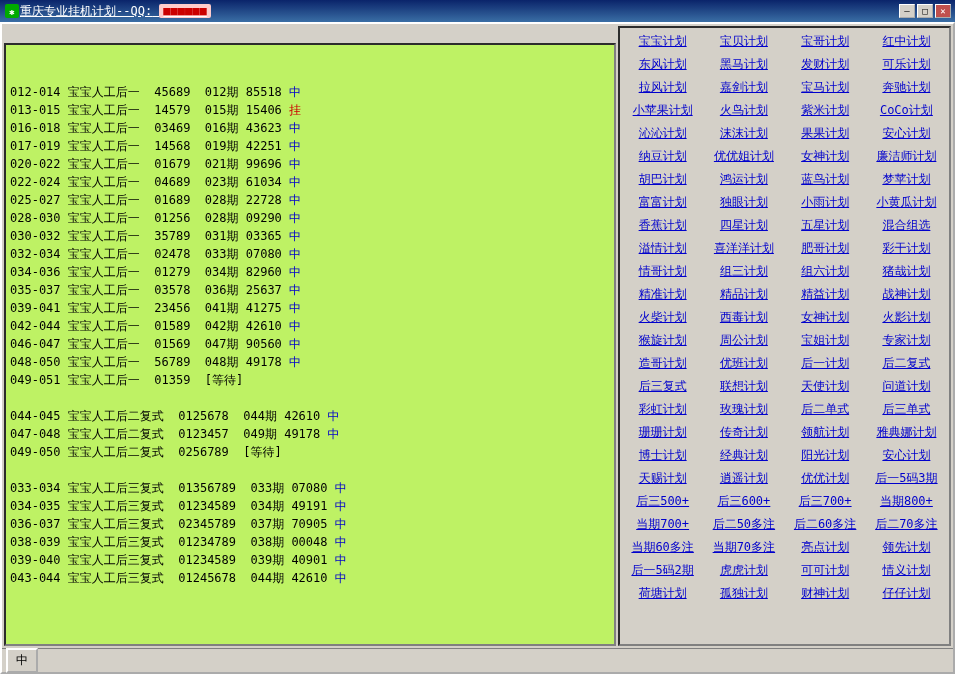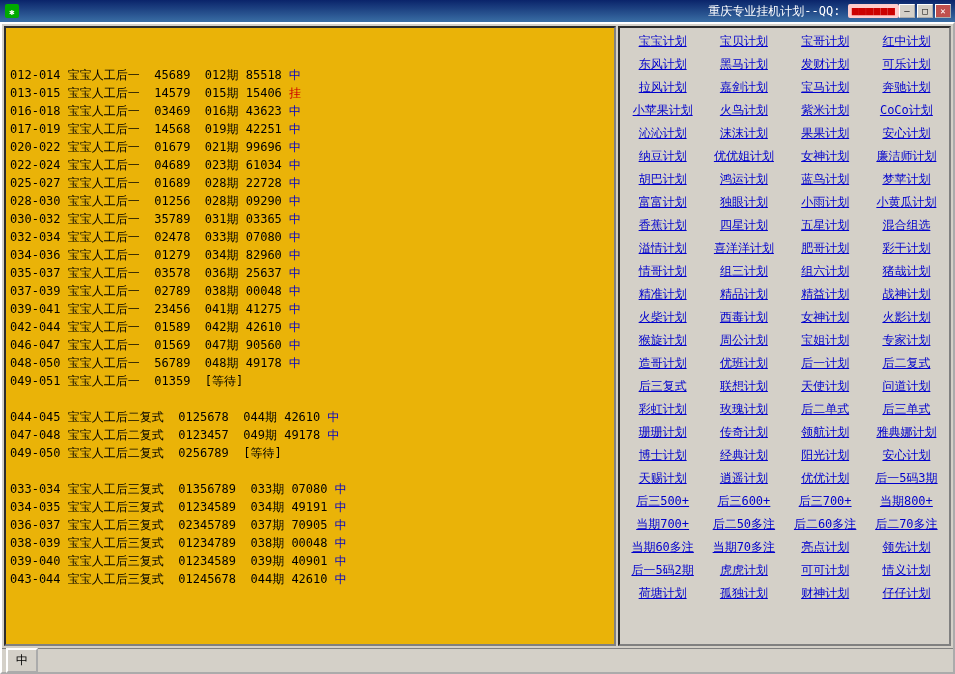--- a/index.html
+++ b/index.html
@@ -19,23 +19,24 @@
       height: 22px;
       display: flex;
       align-items: center;
       justify-content: space-between;
       padding: 0 4px;
       color: white;
       font-size: 12px;
     }
     .title-bar-text {
       flex: 1;
-      text-align: right;
+      text-align: left;
       font-size: 12px;
       color: white;
+      text-decoration: underline;
     }
     .title-bar-qq {
       color: #ff6666;
       font-weight: bold;
       background: #ffcccc;
       padding: 0 4px;
       border-radius: 2px;
       color: #cc0000;
     }
     .title-controls {
@@ -77,29 +78,30 @@
       display: flex;
       flex: 1;
       overflow: hidden;
       padding: 2px;
       gap: 2px;
     }
 
     
     .left-panel {
       flex: 0 0 612px;
-      background: #eab308;
+      background: #bef264;
       border: 2px inset #808080;
       overflow-y: scroll;
       overflow-x: hidden;
       padding: 2px 4px;
       font-family: 'SimSun', '宋体', monospace;
       font-size: 12px;
       line-height: 1.5;
       white-space: pre;
+      margin-top: 17px;
     }
 
     
     .right-panel {
       flex: 1;
       background: #d4d0c8;
       border: 2px inset #808080;
       overflow-y: auto;
       padding: 4px;
       display: grid;
@@ -186,21 +188,20 @@
 </span><span class="text-line">016-018 宝宝人工后一  03469  016期 43623<span style="color:#0000cc"> 中</span>
 </span><span class="text-line">017-019 宝宝人工后一  14568  019期 42251<span style="color:#0000cc"> 中</span>
 </span><span class="text-line">020-022 宝宝人工后一  01679  021期 99696<span style="color:#0000cc"> 中</span>
 </span><span class="text-line">022-024 宝宝人工后一  04689  023期 61034<span style="color:#0000cc"> 中</span>
 </span><span class="text-line">025-027 宝宝人工后一  01689  028期 22728<span style="color:#0000cc"> 中</span>
 </span><span class="text-line">028-030 宝宝人工后一  01256  028期 09290<span style="color:#0000cc"> 中</span>
 </span><span class="text-line">030-032 宝宝人工后一  35789  031期 03365<span style="color:#0000cc"> 中</span>
 </span><span class="text-line">032-034 宝宝人工后一  02478  033期 07080<span style="color:#0000cc"> 中</span>
 </span><span class="text-line">034-036 宝宝人工后一  01279  034期 82960<span style="color:#0000cc"> 中</span>
 </span><span class="text-line">035-037 宝宝人工后一  03578  036期 25637<span style="color:#0000cc"> 中</span>
-</span><span class="text-line">037-039 宝宝人工后一  02789  038期 00048<span style="color:#0000cc"> 中</span>
 </span><span class="text-line">039-041 宝宝人工后一  23456  041期 41275<span style="color:#0000cc"> 中</span>
 </span><span class="text-line">042-044 宝宝人工后一  01589  042期 42610<span style="color:#0000cc"> 中</span>
 </span><span class="text-line">046-047 宝宝人工后一  01569  047期 90560<span style="color:#0000cc"> 中</span>
 </span><span class="text-line">048-050 宝宝人工后一  56789  048期 49178<span style="color:#0000cc"> 中</span>
 </span><span class="text-line">049-051 宝宝人工后一  01359  [等待]
 </span><span class="text-line">
 </span><span class="text-line">044-045 宝宝人工后二复式  0125678  044期 42610<span style="color:#0000cc"> 中</span>
 </span><span class="text-line">047-048 宝宝人工后二复式  0123457  049期 49178<span style="color:#0000cc"> 中</span>
 </span><span class="text-line">049-050 宝宝人工后二复式  0256789  [等待]
 </span><span class="text-line">

